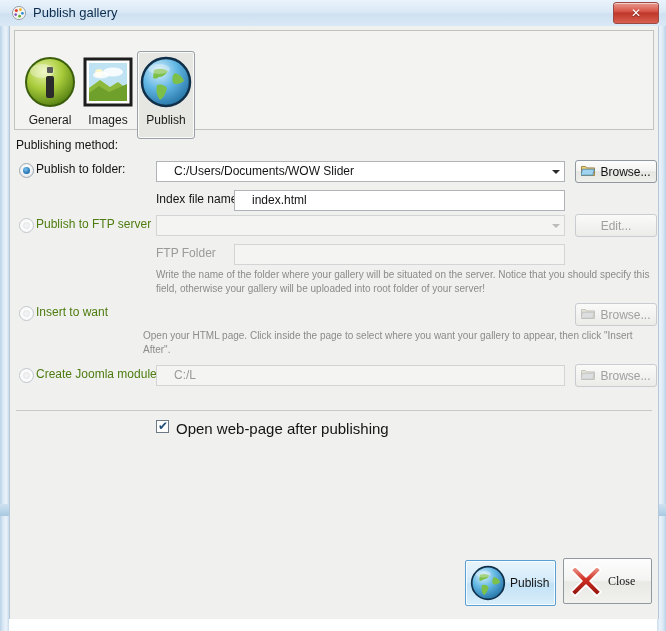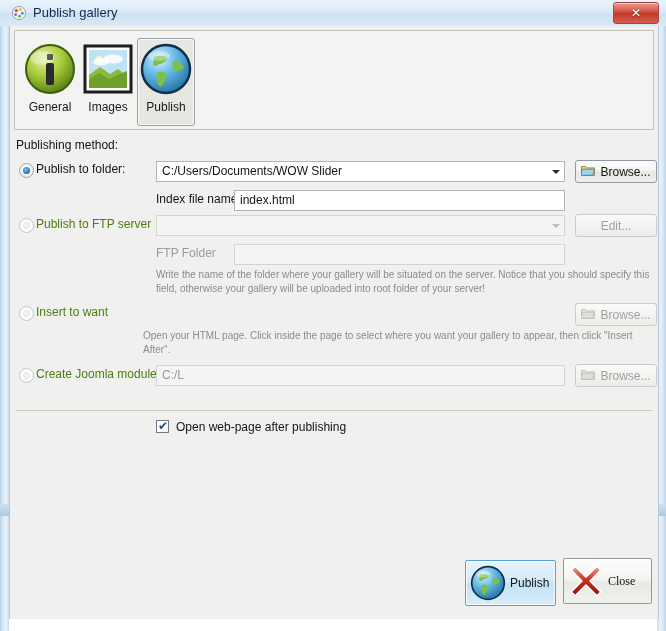--- a/index.html
+++ b/index.html
@@ -51,21 +51,21 @@
     background:#f0f0ee;
     border-left:1px solid #b4c8da;border-right:1px solid #b4c8da;
   }
 
   
   .toolbar{
     position:absolute;left:4px;top:4px;width:638px;height:98px;
     background:#f3f3f1;border:1px solid #c3c3bd;
   }
   .tab{
-    position:absolute;top:7px;width:56px;height:86px;
+    position:absolute;top:20px;width:56px;height:86px;
     display:flex;flex-direction:column;align-items:center;
     cursor:pointer;border:1px solid transparent;border-radius:3px;
   }
   .tab.selected{
     border:1px solid #9aa0a6;background:#e6e6e2;
     box-shadow:inset 0 0 0 1px #fafaf8;
   }
   .tab .ico{height:60px;display:flex;align-items:center;justify-content:center;}
   .tab .lbl{font-size:12px;color:#1a1a1a;margin-top:1px;}
 
@@ -86,21 +86,21 @@
     content:"";position:absolute;left:3px;top:3px;width:7px;height:7px;border-radius:50%;
     background:#f2f2f2;border:1px solid #e3e5e7;box-sizing:border-box;
   }
   .radio-lbl{position:absolute;font-size:12px;color:#141414;white-space:nowrap;}
   .radio-lbl.dim{color:#4d7c0f;}
 
   .field{
     position:absolute;height:21px;box-sizing:border-box;
     border:1px solid #b0b4b8;background:#ffffff;
     font-size:12px;color:#141414;
-    padding:0 5px;line-height:19px;white-space:nowrap;overflow:hidden;
+    padding:0 17px;line-height:19px;white-space:nowrap;overflow:hidden;
   }
   .field.combo{padding-right:20px;}
   .field.disabled{background:#f4f4f2;border-color:#d2d4d6;color:#9a9a9a;}
   .combo-arrow{
     position:absolute;width:17px;height:19px;
     display:flex;align-items:center;justify-content:center;cursor:pointer;
   }
   .combo-arrow i{
     display:block;width:0;height:0;border-left:4px solid transparent;
     border-right:4px solid transparent;border-top:4px solid #2b2b2b;
@@ -126,21 +126,21 @@
 
   .sep{position:absolute;height:1px;background:#c9c9c4;}
 
   .cb{
     position:absolute;width:13px;height:13px;box-sizing:border-box;
     border:1px solid #6d7a85;background:#ffffff;cursor:pointer;
   }
   .cb .tick{
     position:absolute;left:1px;top:-1px;font-size:12px;line-height:13px;color:#1d4f7a;
   }
-  .cb-lbl{position:absolute;font-size:12px;color:#141414;}
+  .cb-lbl{position:absolute;font-size:15px;color:#141414;}
 
   
   .bigbtn{
     position:absolute;box-sizing:border-box;height:46px;
     border:1px solid #9098a0;border-radius:2px;
     background:linear-gradient(180deg,#fdfdfd 0%,#f4f4f2 48%,#e8e8e4 52%,#f1f1ee 100%);
     cursor:pointer;display:flex;align-items:center;
   }
   .bigbtn.default{
     border:1px solid #5a9fd4;

